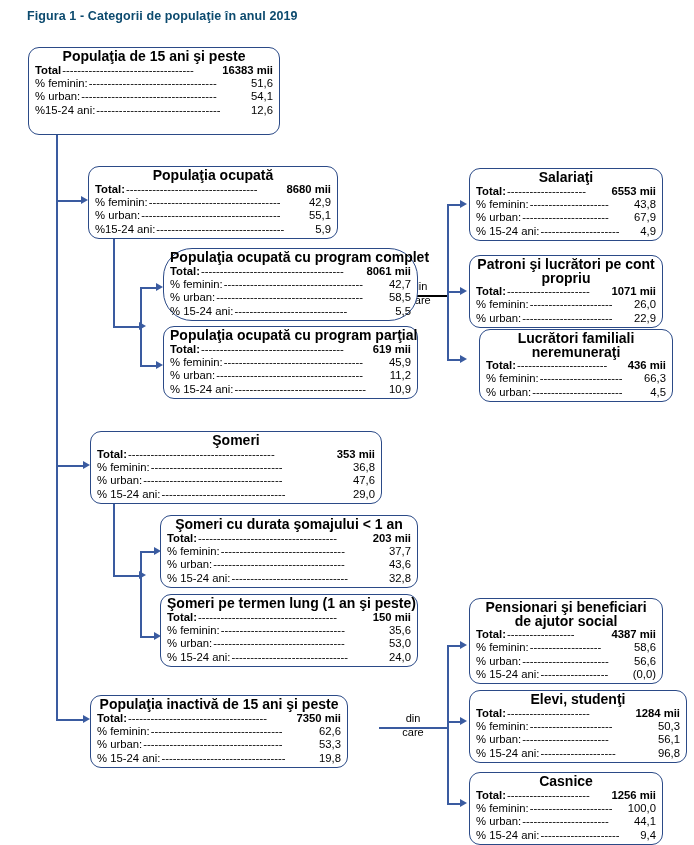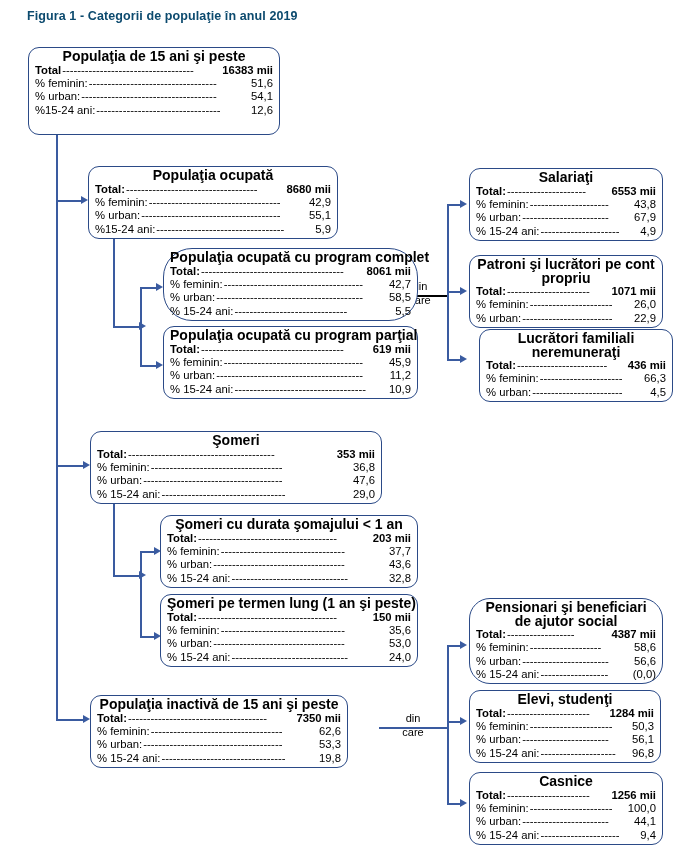--- a/index.html
+++ b/index.html
@@ -406,21 +406,21 @@
       <span class="dots">-------------------------------------</span>
       <span class="val">53,3</span>
     </div>
     <div class="row">
       <span class="lbl">% 15-24 ani:</span>
       <span class="dots">---------------------------------</span>
       <span class="val">19,8</span>
     </div>
   </div>
 
-  <div class="box wrap-title" style="left:469px; top:598px; width:194px; height:86px;border-radius:21px;">
+  <div class="box wrap-title" style="left:469px; top:598px; width:194px; height:86px;">
     <div class="bx-title">Pensionari şi beneficiari de ajutor social</div>
     <div class="row total">
       <span class="lbl">Total:</span>
       <span class="dots">------------------</span>
       <span class="val">4387 mii</span>
     </div>
     <div class="row">
       <span class="lbl">% feminin:</span>
       <span class="dots">-------------------</span>
       <span class="val">58,6</span>
@@ -430,21 +430,21 @@
       <span class="dots">-----------------------</span>
       <span class="val">56,6</span>
     </div>
     <div class="row">
       <span class="lbl">% 15-24 ani:</span>
       <span class="dots">------------------</span>
       <span class="val">(0,0)</span>
     </div>
   </div>
 
-  <div class="box" style="left:469px; top:690px; width:192px; height:73px;">
+  <div class="box" style="left:469px; top:690px; width:218px; height:73px;">
     <div class="bx-title">Elevi, studenţi</div>
     <div class="row total">
       <span class="lbl">Total:</span>
       <span class="dots">----------------------</span>
       <span class="val">1284 mii</span>
     </div>
     <div class="row">
       <span class="lbl">% feminin:</span>
       <span class="dots">----------------------</span>
       <span class="val">50,3</span>

